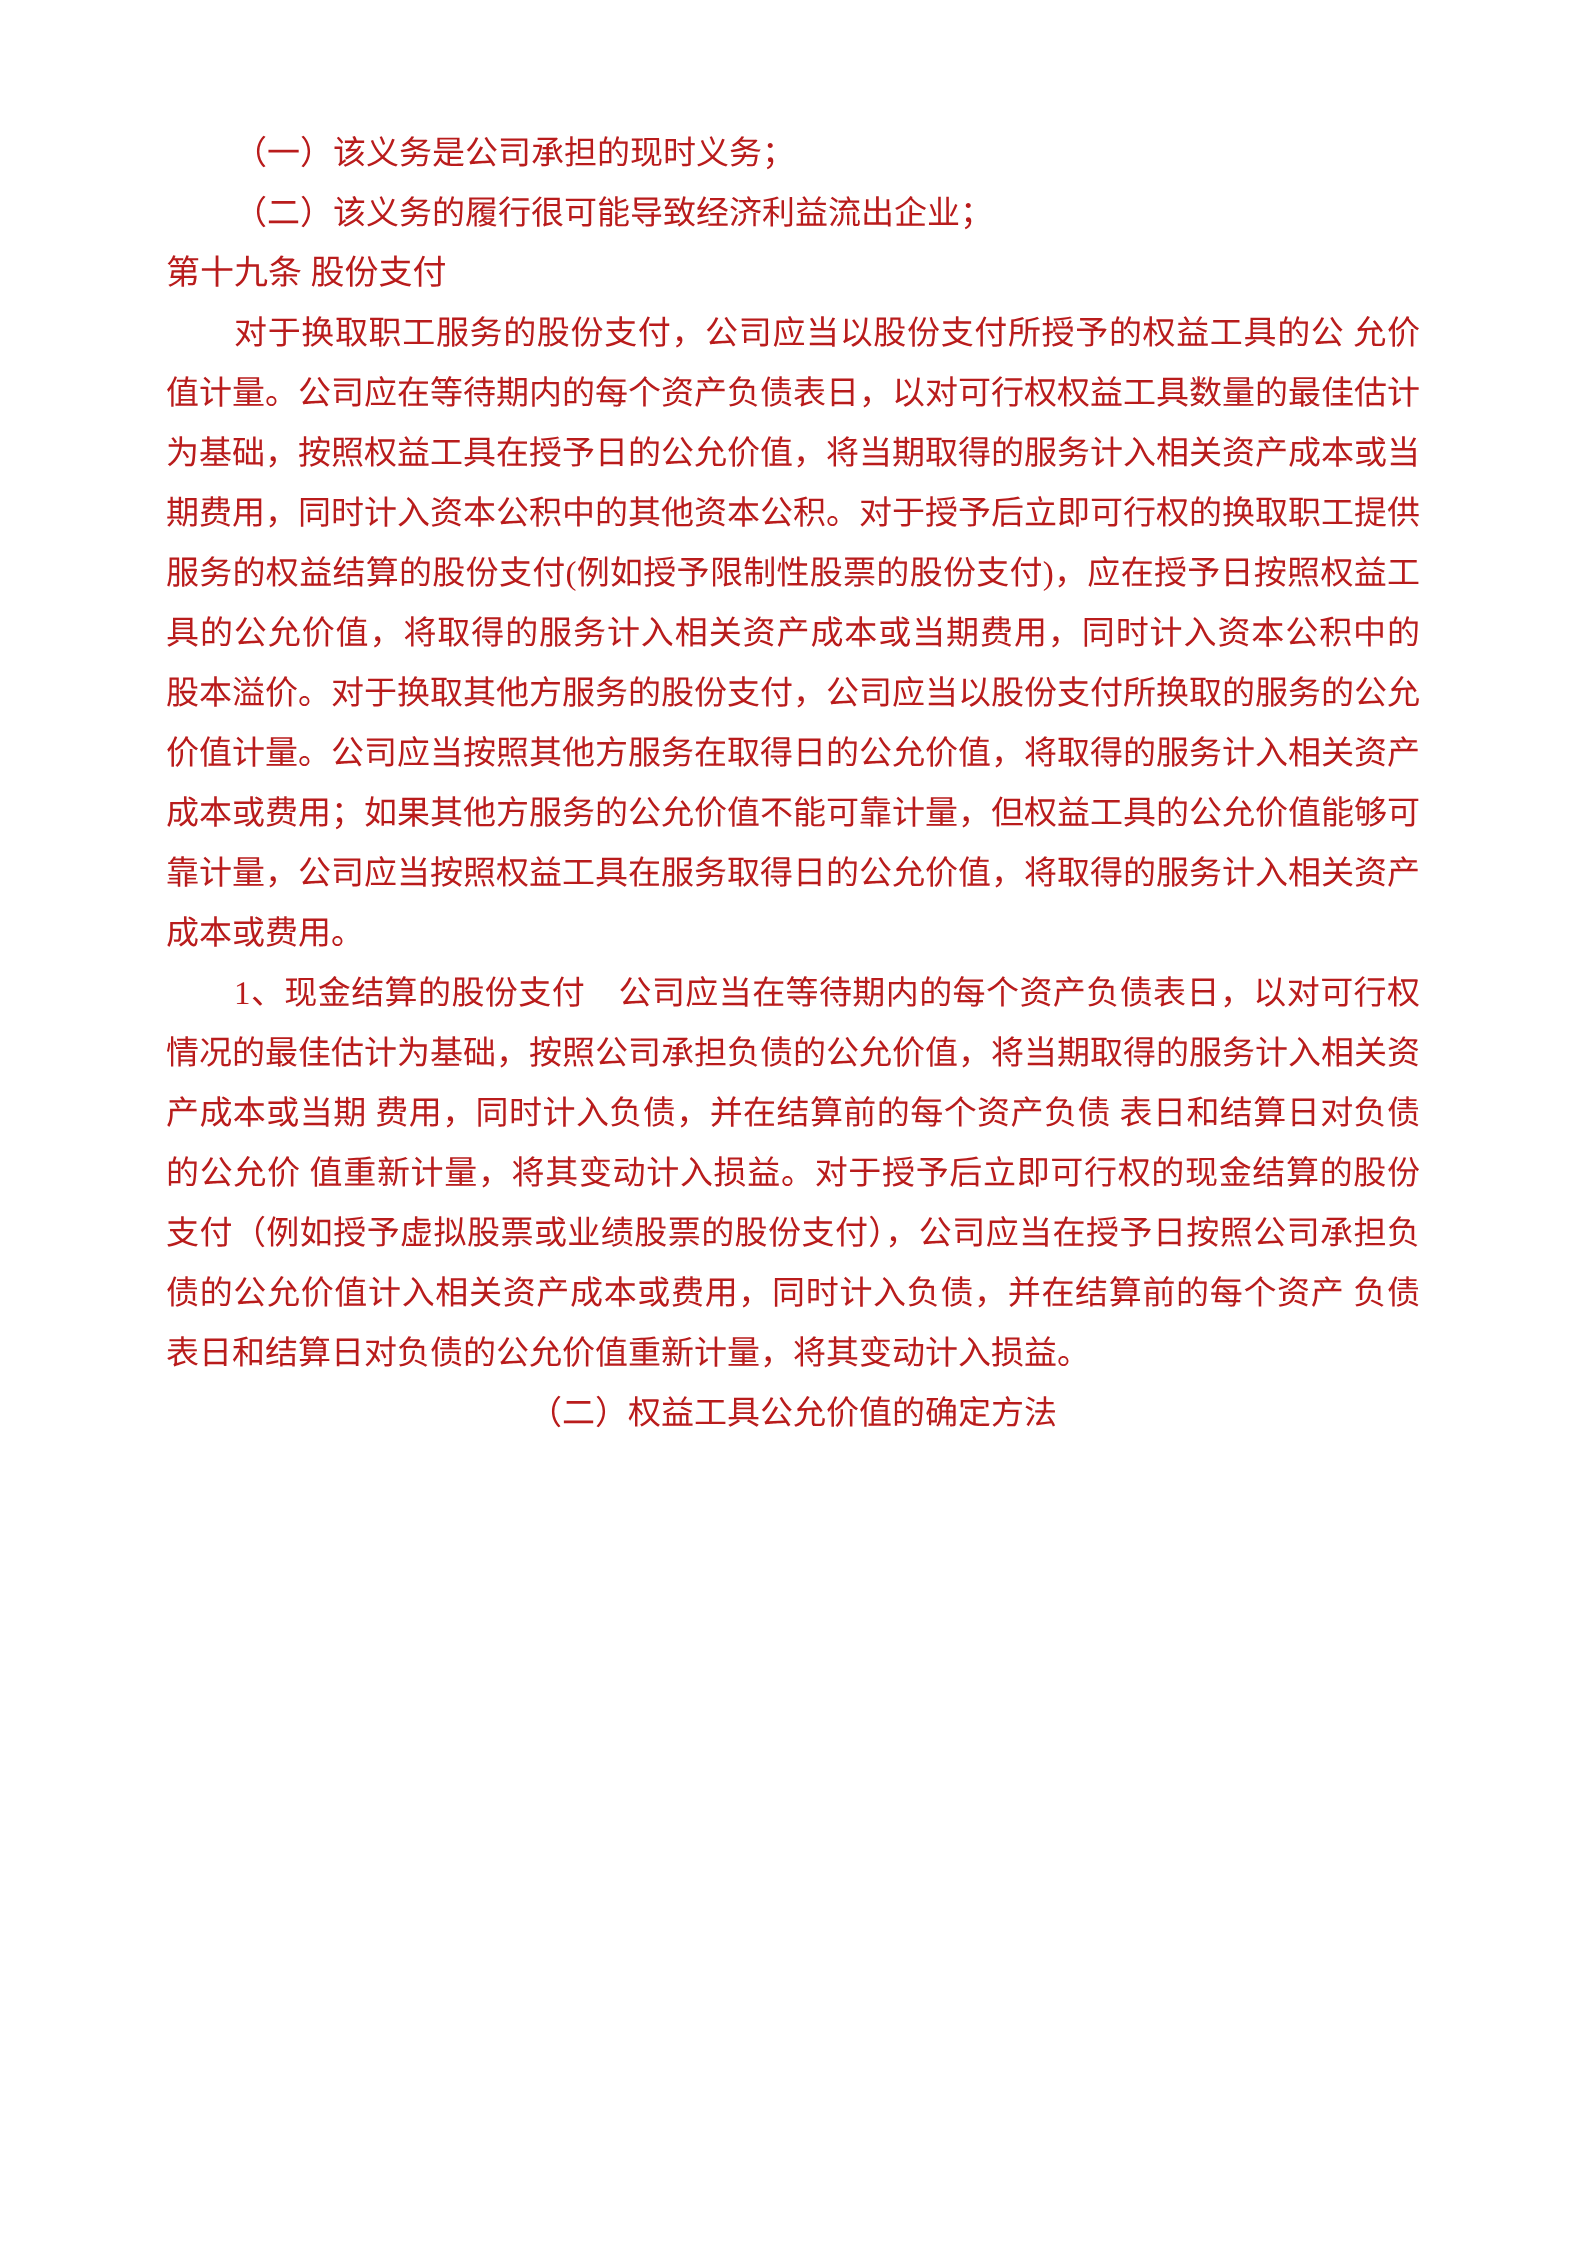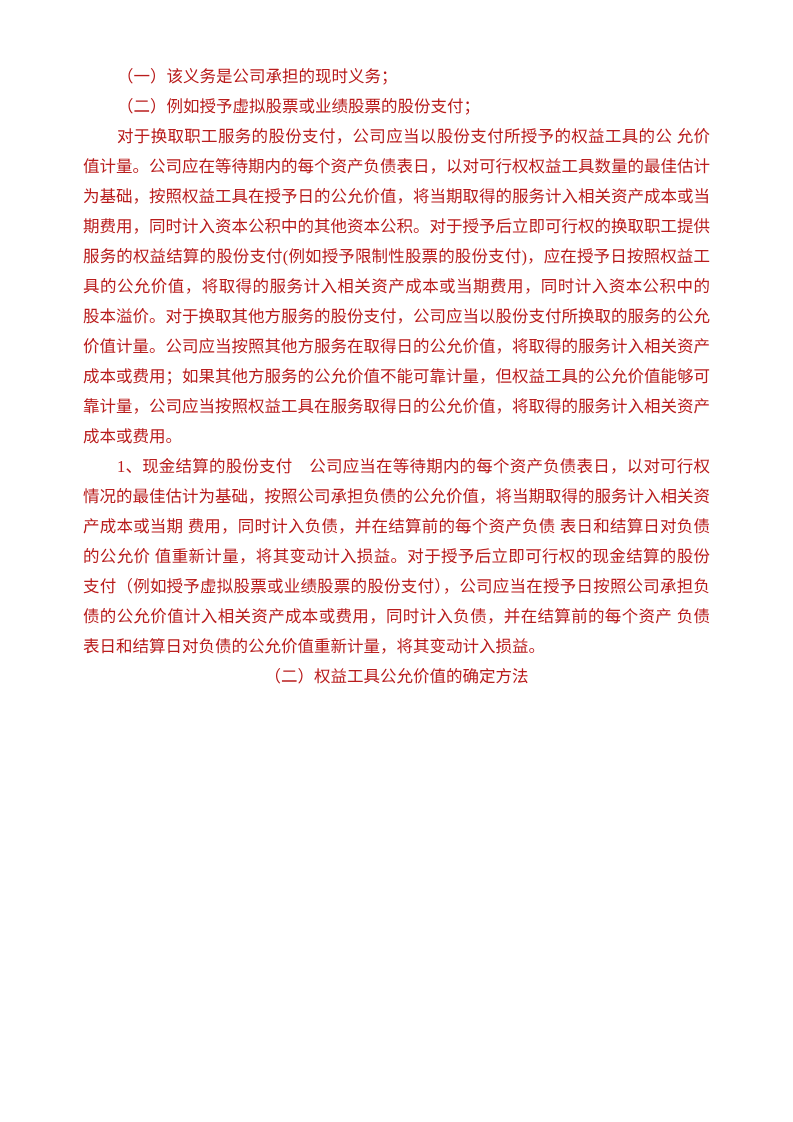--- a/index.html
+++ b/index.html
@@ -58,23 +58,24 @@
     text-align: center;
   }
 </style>
 </head>
 <body>
 
 <div class="page">
 
   <p class="block-a indent2 clause-single">（一）该义务是公司承担的现时义务；</p>
 
-  <p class="block-a indent2">（二）例如授予虚拟股票或业绩股票的股份支付；</p>
+  <p class="block-a indent2">（二）该义务的履行很可能导致经济利益流出企业；</p>
 
 
+  <h3 class="article-heading">第十九条 股份支付</h3>
 
 
 
   <p class="just indent2 body-para">对于换取职工服务的股份支付，公司应当以股份支付所授予的权益工具的公 允价值计量。公司应在等待期内的每个资产负债表日，以对可行权权益工具数量的最佳估计为基础，按照权益工具在授予日的公允价值，将当期取得的服务计入相关资产成本或当期费用，同时计入资本公积中的其他资本公积。对于授予后立即可行权的换取职工提供服务的权益结算的股份支付(例如授予限制性股票的股份支付)，应在授予日按照权益工具的公允价值，将取得的服务计入相关资产成本或当期费用，同时计入资本公积中的　股本溢价。对于换取其他方服务的股份支付，公司应当以股份支付所换取的服务的公允价值计量。公司应当按照其他方服务在取得日的公允价值，将取得的服务计入相关资产成本或费用；如果其他方服务的公允价值不能可靠计量，但权益工具的公允价值能够可靠计量，公司应当按照权益工具在服务取得日的公允价值，将取得的服务计入相关资产成本或费用。</p>
 
   <p class="just indent2 body-para">1、现金结算的股份支付　公司应当在等待期内的每个资产负债表日，以对可行权情况的最佳估计为基础，按照公司承担负债的公允价值，将当期取得的服务计入相关资产成本或当期 费用，同时计入负债，并在结算前的每个资产负债 表日和结算日对负债的公允价 值重新计量，将其变动计入损益。对于授予后立即可行权的现金结算的股份支付（例如授予虚拟股票或业绩股票的股份支付），公司应当在授予日按照公司承担负 债的公允价值计入相关资产成本或费用，同时计入负债，并在结算前的每个资产 负债表日和结算日对负债的公允价值重新计量，将其变动计入损益。</p>
 
   <p class="section-title-2">（二）权益工具公允价值的确定方法</p>
 
 </div>

